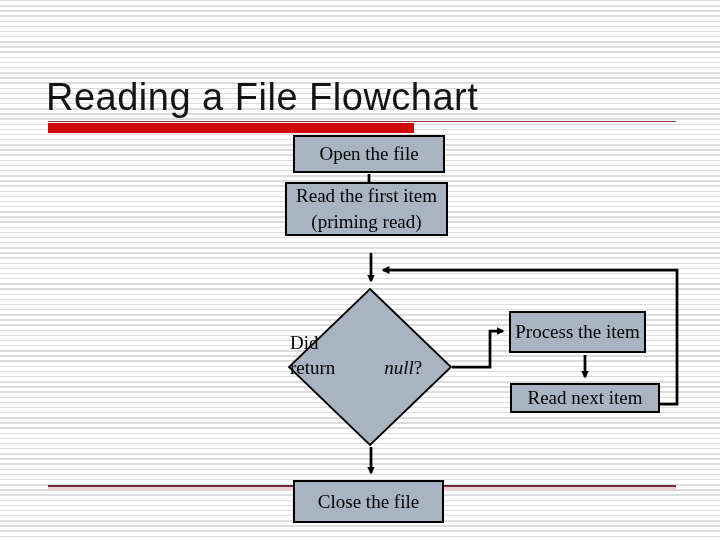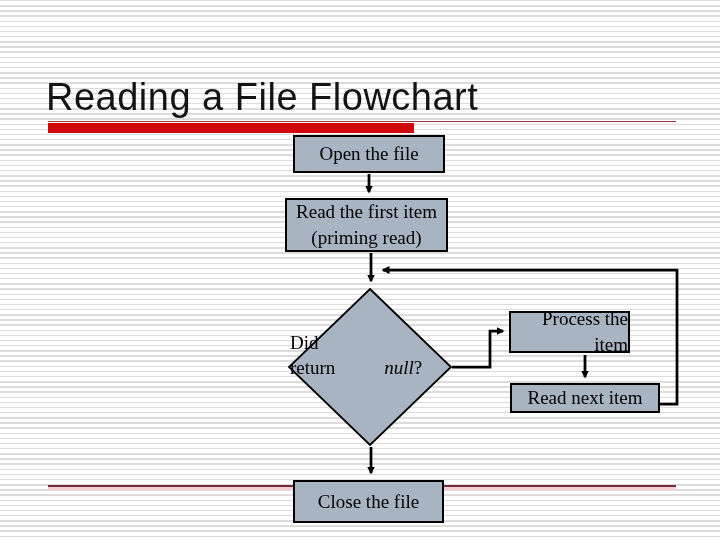--- a/index.html
+++ b/index.html
@@ -44,25 +44,25 @@
   }
   svg.connectors{position:absolute; left:0; top:0;}
   .node{
     position:absolute;
     background:var(--node_fill);
     border:2px solid var(--node_border);
     box-sizing:border-box;
     display:flex; flex-direction:column;
     align-items:center; justify-content:center;
     font-size:19px; line-height:26px;
-    color:#000; text-align:right;
+    color:#000; text-align:left;
   }
   .node-open      {left:293px; top:135px; width:152px; height:38px;}
-  .node-readfirst {left:285px; top:198px; width:163px; height:54px;}
-  .node-process   {left:509px; top:311px; width:121px; height:42px;}
+  .node-readfirst {left:285px; top:182px; width:163px; height:54px;}
+  .node-process   {left:509px; top:311px; width:137px; height:42px;}
   .node-readnext  {left:510px; top:383px; width:150px; height:30px;}
   .node-close     {left:293px; top:480px; width:151px; height:43px;}
   .decision-text{
     position:absolute;
     left:290px; top:330px; width:162px;
     font-size:19px; line-height:25px;
     color:#000; text-align:left;
   }
   .italic{font-style:italic;margin-left:44px;}
 </style>

